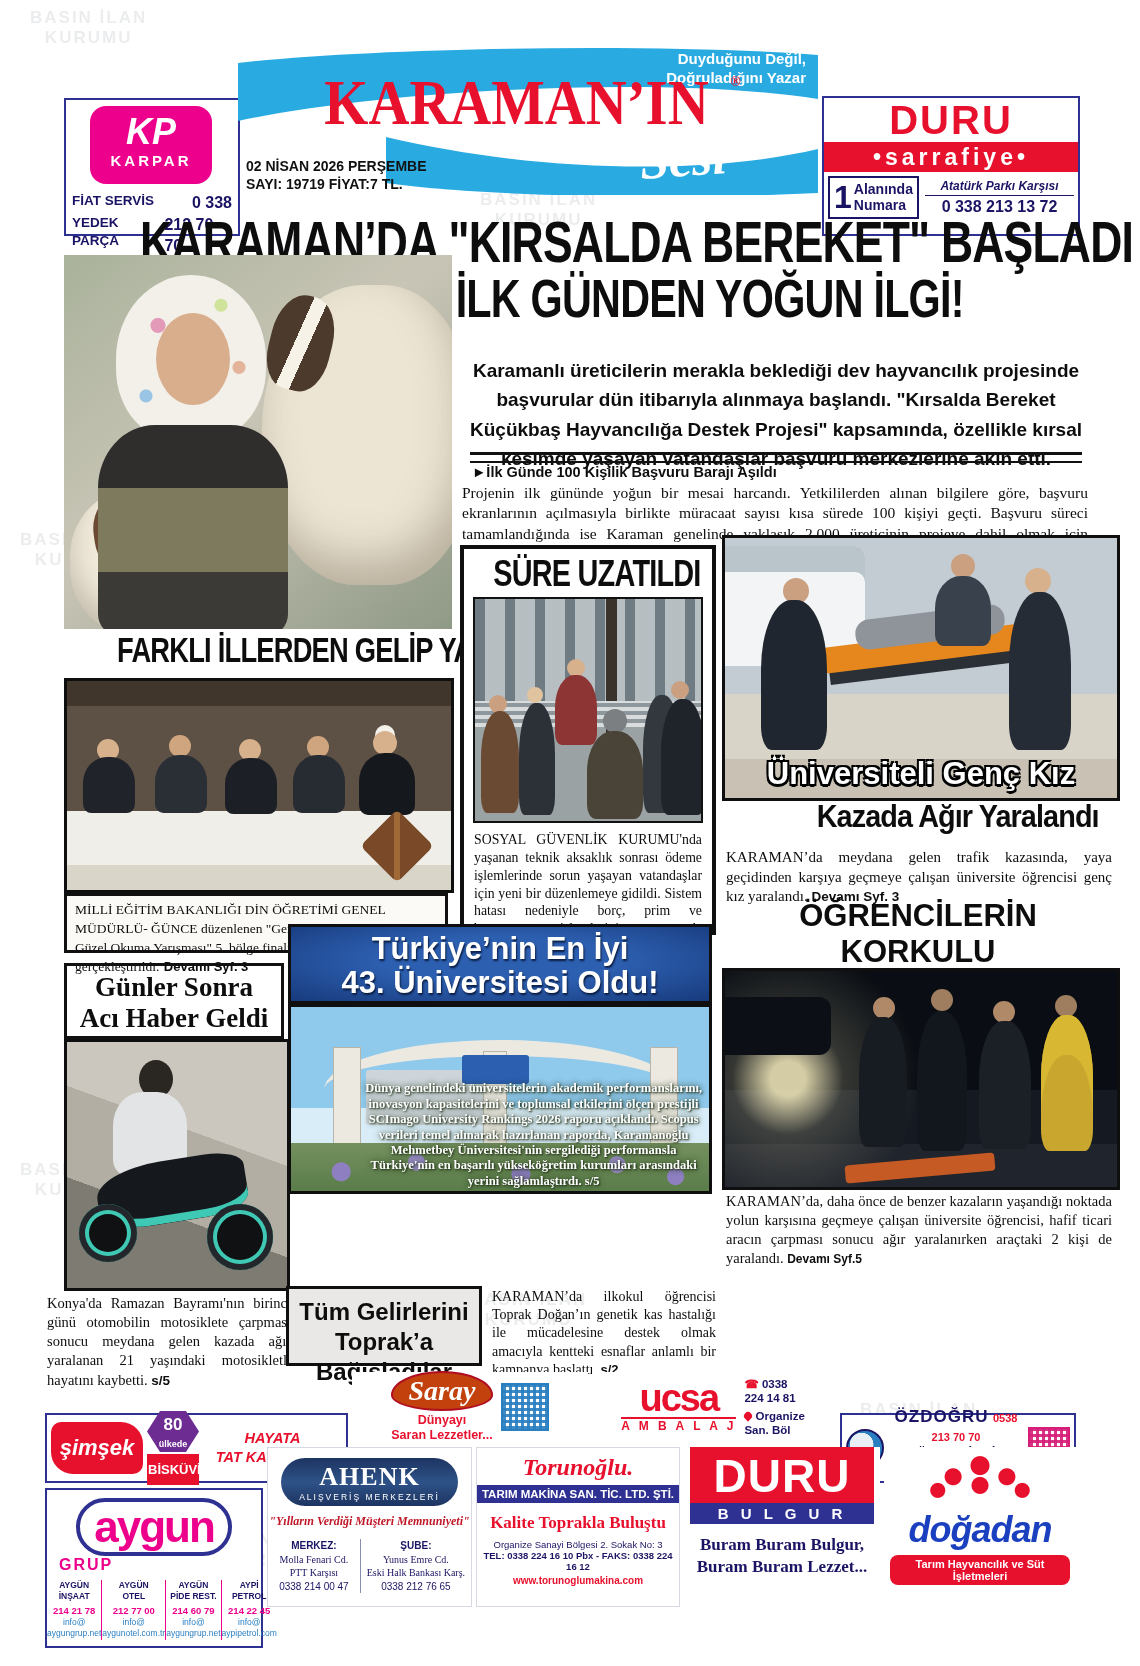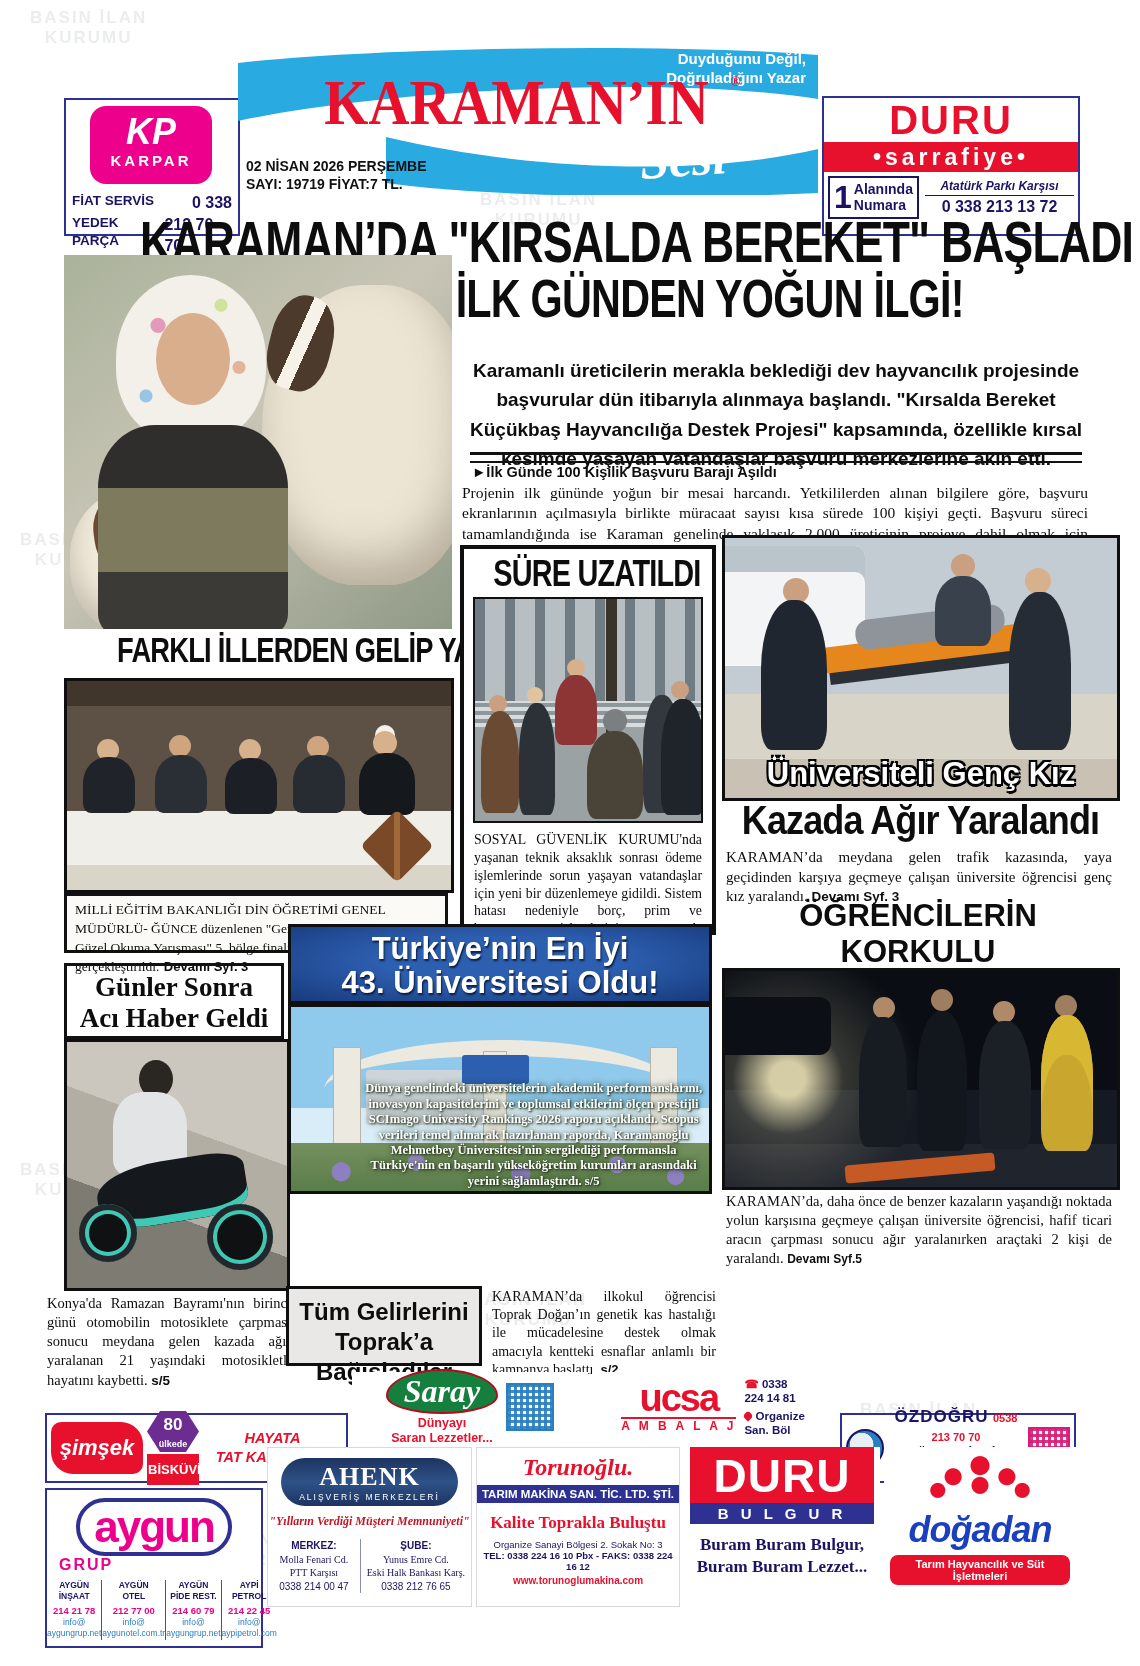--- a/index.html
+++ b/index.html
@@ -221,21 +221,21 @@
     <div class="abs" style="left:96px;top:96px;width:230px;height:26px;background:#e6871e;transform:rotate(-7deg);border-radius:6px;box-shadow:0 18px 0 -6px #2b2f36;"></div>
     <div class="abs" style="left:130px;top:74px;width:150px;height:30px;background:#8f949b;border-radius:14px;transform:rotate(-7deg);"></div>
     <div class="head" style="left:58px;top:40px;width:26px;height:26px;background:#caa081;"></div>
     <div class="fig" style="left:36px;top:62px;width:66px;height:150px;background:#20262f;"></div>
     <div class="head" style="left:300px;top:30px;width:26px;height:26px;background:#d7b08c;"></div>
     <div class="fig" style="left:284px;top:54px;width:62px;height:158px;background:#262c35;"></div>
     <div class="head" style="left:226px;top:16px;width:24px;height:24px;background:#caa081;"></div>
     <div class="fig" style="left:210px;top:38px;width:56px;height:70px;background:#39414d;"></div>
     <div class="abs outline-white hl" style="left:0;bottom:8px;width:100%;text-align:center;font-size:31px;letter-spacing:0;">Üniversiteli Genç Kız</div>
   </div>
-  <div class="abs hl" style="left:722px;top:800px;width:392px;text-align:left;font-size:40px;">
+  <div class="abs hl" style="left:722px;top:800px;width:392px;text-align:right;font-size:32px;">
     <span class="cx9">Kazada Ağır Yaralandı</span>
   </div>
   <div class="abs serif just" style="left:726px;top:848px;width:386px;font-size:15px;line-height:1.3;">
     <span>KARAMAN’da meydana gelen trafik kazasında, yaya geçidinden karşıya geçmeye çalışan üniversite öğrencisi genç kız yaralandı.</span>
     <span class="more" style="font-size:13.5px;">Devamı Syf. 3</span>
   </div>
 
   <div class="abs hl" style="left:722px;top:898px;width:392px;text-align:center;font-size:31px;letter-spacing:0;line-height:1.15;">
     <div>ÖĞRENCİLERİN KORKULU</div>
     <div style="text-decoration:underline;">RÜYASI OLDU..</div>
@@ -267,21 +267,21 @@
       <div style="background:#e8112d;color:#fff;font-weight:900;font-size:13px;margin-top:2px;padding:8px 1px;">BİSKÜVİ</div>
     </div>
     <div style="flex:1;color:#e8112d;font-weight:900;font-style:italic;font-size:14.5px;text-align:center;line-height:1.3;">
       <div>HAYATA</div>
       <div>TAT KATIYORUZ</div>
     </div>
   </div>
 
   <div class="abs" style="left:352px;top:1372px;width:236px;height:70px;background:#fff;display:flex;align-items:center;justify-content:center;gap:8px;">
     <div style="text-align:center;">
-      <div style="display:inline-block;background:#15803d;color:#fff;font-family:'Liberation Serif',serif;font-style:italic;font-weight:bold;font-size:32px;padding:2px 16px;border-radius:50% 50% 50% 50%/60% 60% 40% 40%;border:2px solid #b00d22;">Saray</div>
+      <div style="display:inline-block;background:#c2410c;color:#fff;font-family:'Liberation Serif',serif;font-style:italic;font-weight:bold;font-size:28px;padding:2px 16px;border-radius:50% 50% 50% 50%/60% 60% 40% 40%;border:2px solid #b00d22;">Saray</div>
       <div style="color:#e8112d;font-weight:bold;font-size:12.5px;line-height:1.2;margin-top:2px;">
         <span>Dünyayı</span><br>
         <span>Saran Lezzetler...</span>
       </div>
     </div>
     <div class="qr" style="width:44px;height:44px;"></div>
   </div>
 
   <div class="abs" style="left:592px;top:1372px;width:242px;height:70px;background:#fff;display:flex;align-items:center;justify-content:center;gap:8px;">
     <div style="text-align:center;">

